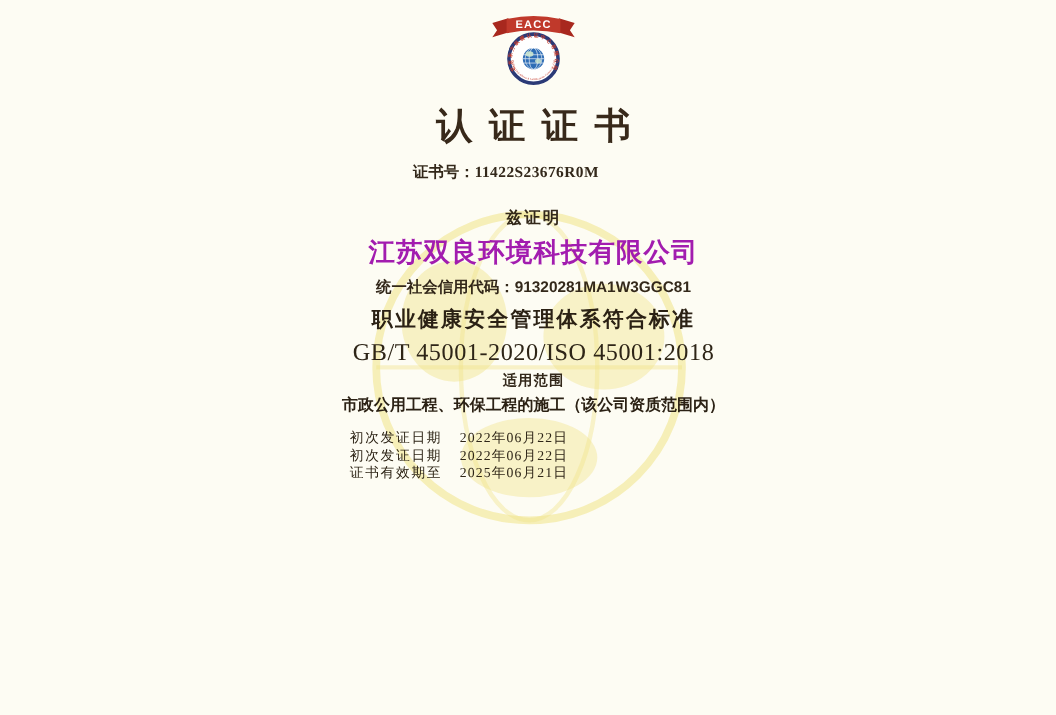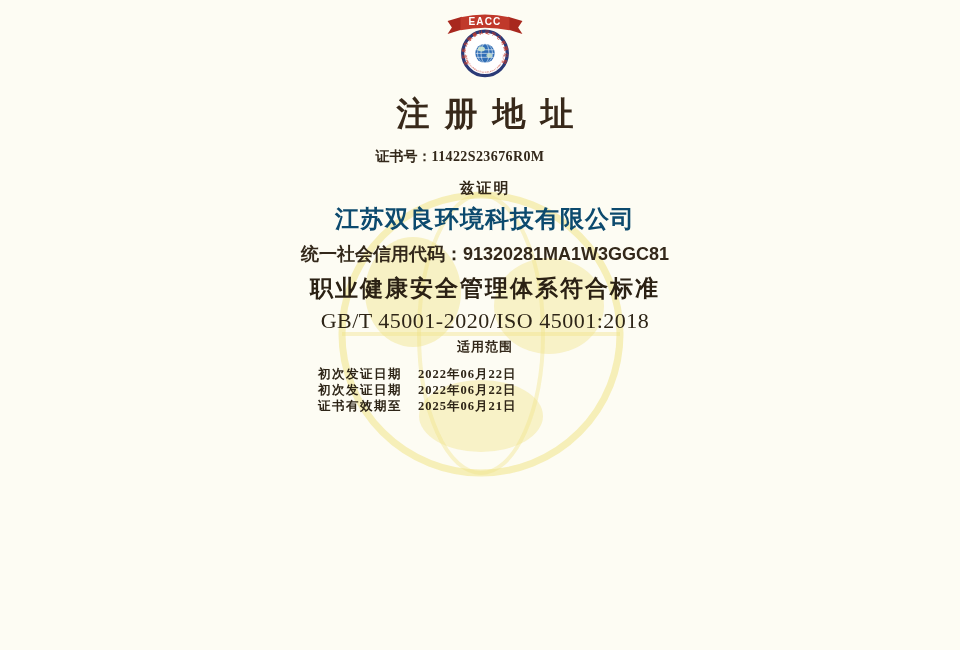--- a/index.html
+++ b/index.html
@@ -14,31 +14,31 @@
   .cert > *:not(.wm){position:relative;z-index:1;}
 
   .toplogo{width:88px;height:72px;margin:8px auto 0;}
   .toplogo svg{width:100%;height:100%;display:block;}
 
   .title{margin-top:12px;font-size:33px;font-weight:bold;letter-spacing:15px;padding-left:15px;color:#38291a;}
   .certno{margin-top:11px;font-size:14px;font-weight:bold;text-align:center;padding-right:50px;color:#33281a;}
   .certno .num{letter-spacing:.4px;}
 
   .sans{font-family:"Liberation Sans","DejaVu Sans",sans-serif;}
-  .intro{margin-top:13px;font-size:15px;font-weight:bold;letter-spacing:2px;font-family:Liberation Serif, serif;}
-  .company{margin-top:5px;font-size:24px;font-weight:bold;letter-spacing:1px;color:#0c4a6e;}
-  .code{margin-top:7px;font-size:18px;font-weight:bold;}
+  .intro{margin-top:23px;font-size:15px;font-weight:bold;letter-spacing:2px;font-family:Liberation Serif, serif;}
+  .company{margin-top:5px;font-size:24px;font-weight:bold;letter-spacing:1px;color:#a21caf;}
+  .code{margin-top:7px;font-size:14px;font-weight:bold;}
   .addr-wrap{margin-top:7px;}
   .addr-block{display:inline-block;text-align:left;font-size:13px;font-weight:bold;line-height:18.5px;}
-  .sysline{margin-top:7px;font-size:23px;font-weight:bold;letter-spacing:2px;color:#2b2114;}
+  .sysline{margin-top:7px;font-size:19px;font-weight:bold;letter-spacing:2px;color:#2b2114;}
   .standard{margin-top:4px;font-size:22px;color:#2e2517;letter-spacing:.5px;}
   .scopelabel{margin-top:4px;font-size:13px;font-weight:bold;letter-spacing:1px;font-family:Liberation Serif, serif;}
   .scope{margin-top:4px;font-size:14.5px;font-weight:bold;line-height:20.5px;color:#2b2114;}
 
-  .dates{margin:10px 0 0 38px;text-align:left;font-size:12.5px;font-weight:bold;color:#2e2517;}
+  .dates{margin:10px 0 0 38px;text-align:left;font-size:12.5px;font-weight:normal;color:#2e2517;}
   .dates .row{display:flex;line-height:16px;}
   .dates .lbl{letter-spacing:1.5px;}
   .dates .val{margin-left:16px;letter-spacing:1px;text-align:right;}
 </style>
 </head>
 <body>
 
 <div class="cert">
 
   <svg class="wm" viewBox="0 0 292 292">
@@ -71,40 +71,41 @@
       </defs>
       <text font-size="6.2" fill="#c53b2c" font-weight="bold">
         <textPath href="#tl-top" startOffset="50%" text-anchor="middle" letter-spacing="2.2">北京东方纵横认证中心有限公司</textPath>
       </text>
       <text font-size="3.2" fill="#c53b2c">
         <textPath href="#tl-bot" startOffset="50%" text-anchor="middle" textLength="80" lengthAdjust="spacingAndGlyphs">Beijing East Allreach Certification Center Co.,Ltd</textPath>
       </text>
     </svg>
   </div>
 
-  <div class="title">注册地址</div>
+  <div class="title">认证证书</div>
 
   <div class="certno">
     <span>证书号：</span><span class="num">11422S23676R0M</span>
   </div>
 
   <div class="intro sans">兹证明</div>
 
   <div class="company sans">江苏双良环境科技有限公司</div>
 
   <div class="code sans">
     <span>统一社会信用代码：</span><span>91320281MA1W3GGC81</span>
   </div>
 
 
   <div class="sysline sans">职业健康安全管理体系符合标准</div>
   <div class="standard">GB/T 45001-2020/ISO 45001:2018</div>
   <div class="scopelabel sans">适用范围</div>
 
   <div class="scope sans">
+    <div>市政公用工程、环保工程的施工（该公司资质范围内）</div>
   </div>
 
   <div class="dates">
     <div class="row">
       <span class="lbl">初次发证日期</span>
       <span class="val">2022年06月22日</span>
     </div>
     <div class="row">
       <span class="lbl">初次发证日期</span>
       <span class="val">2022年06月22日</span>

